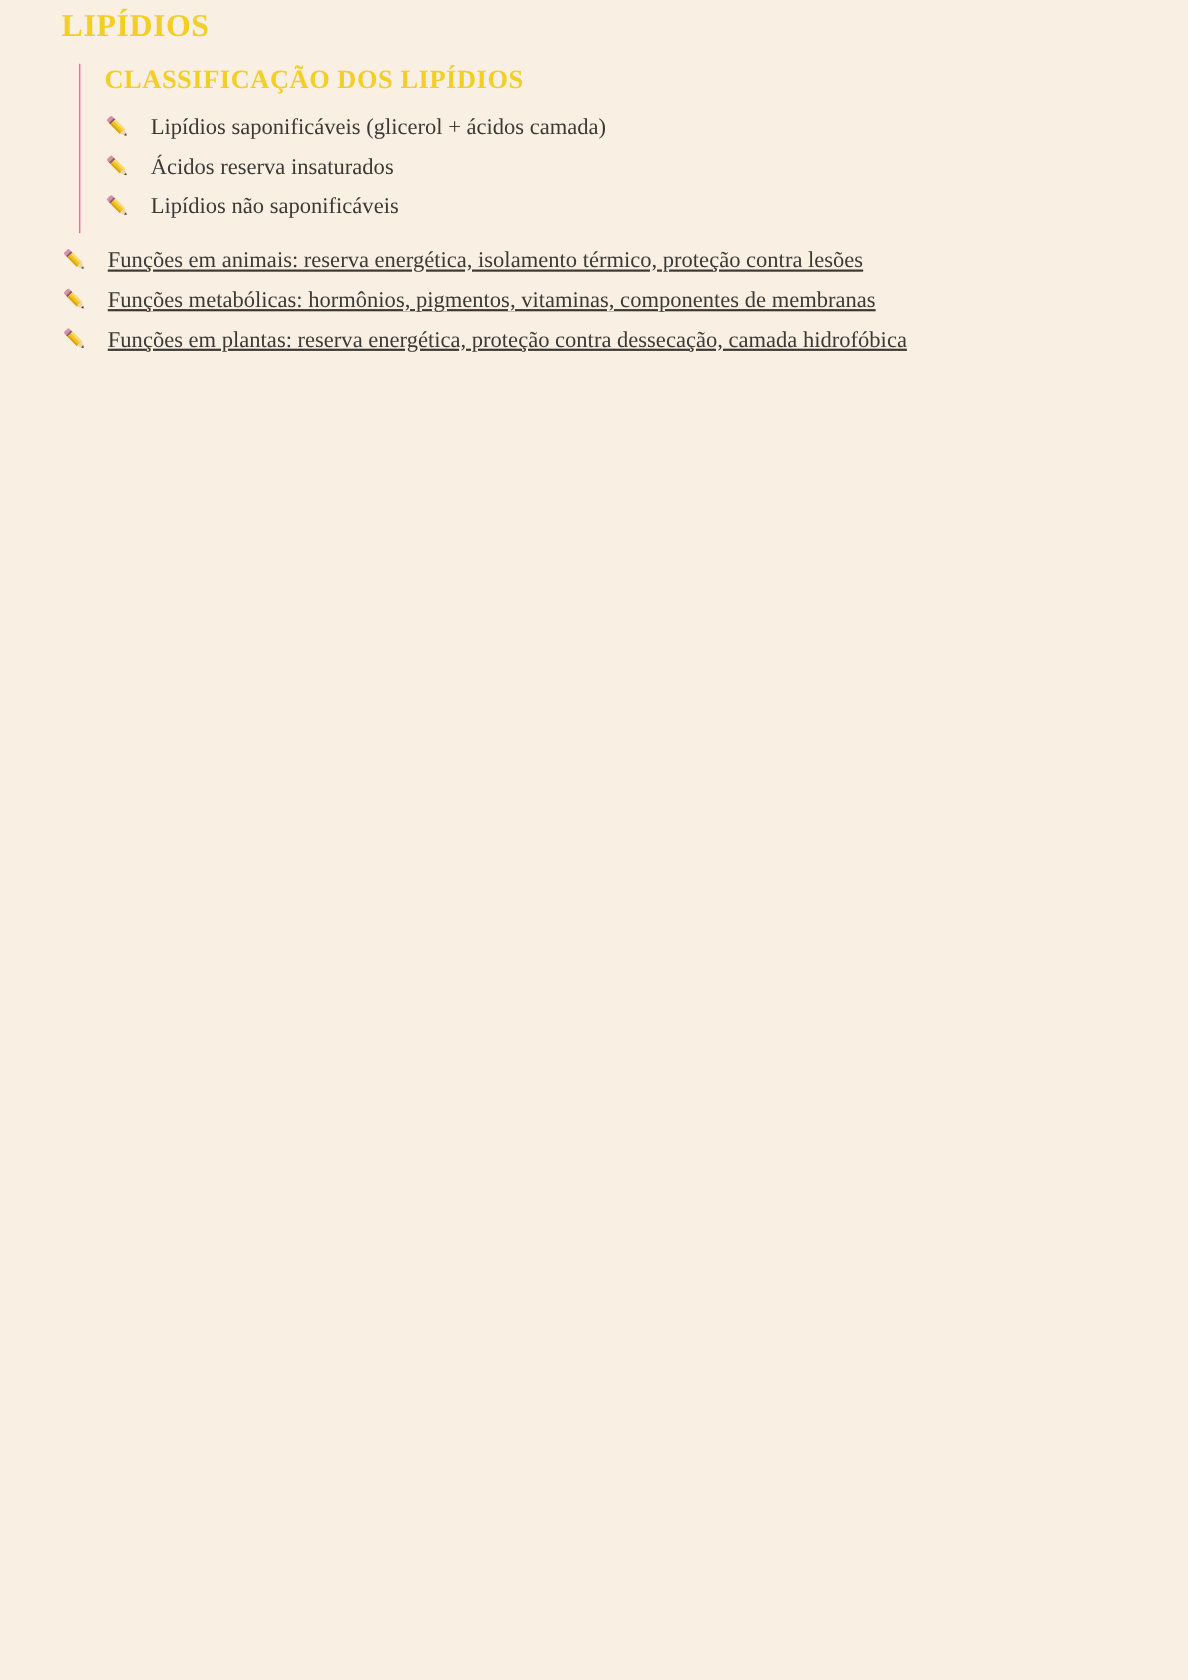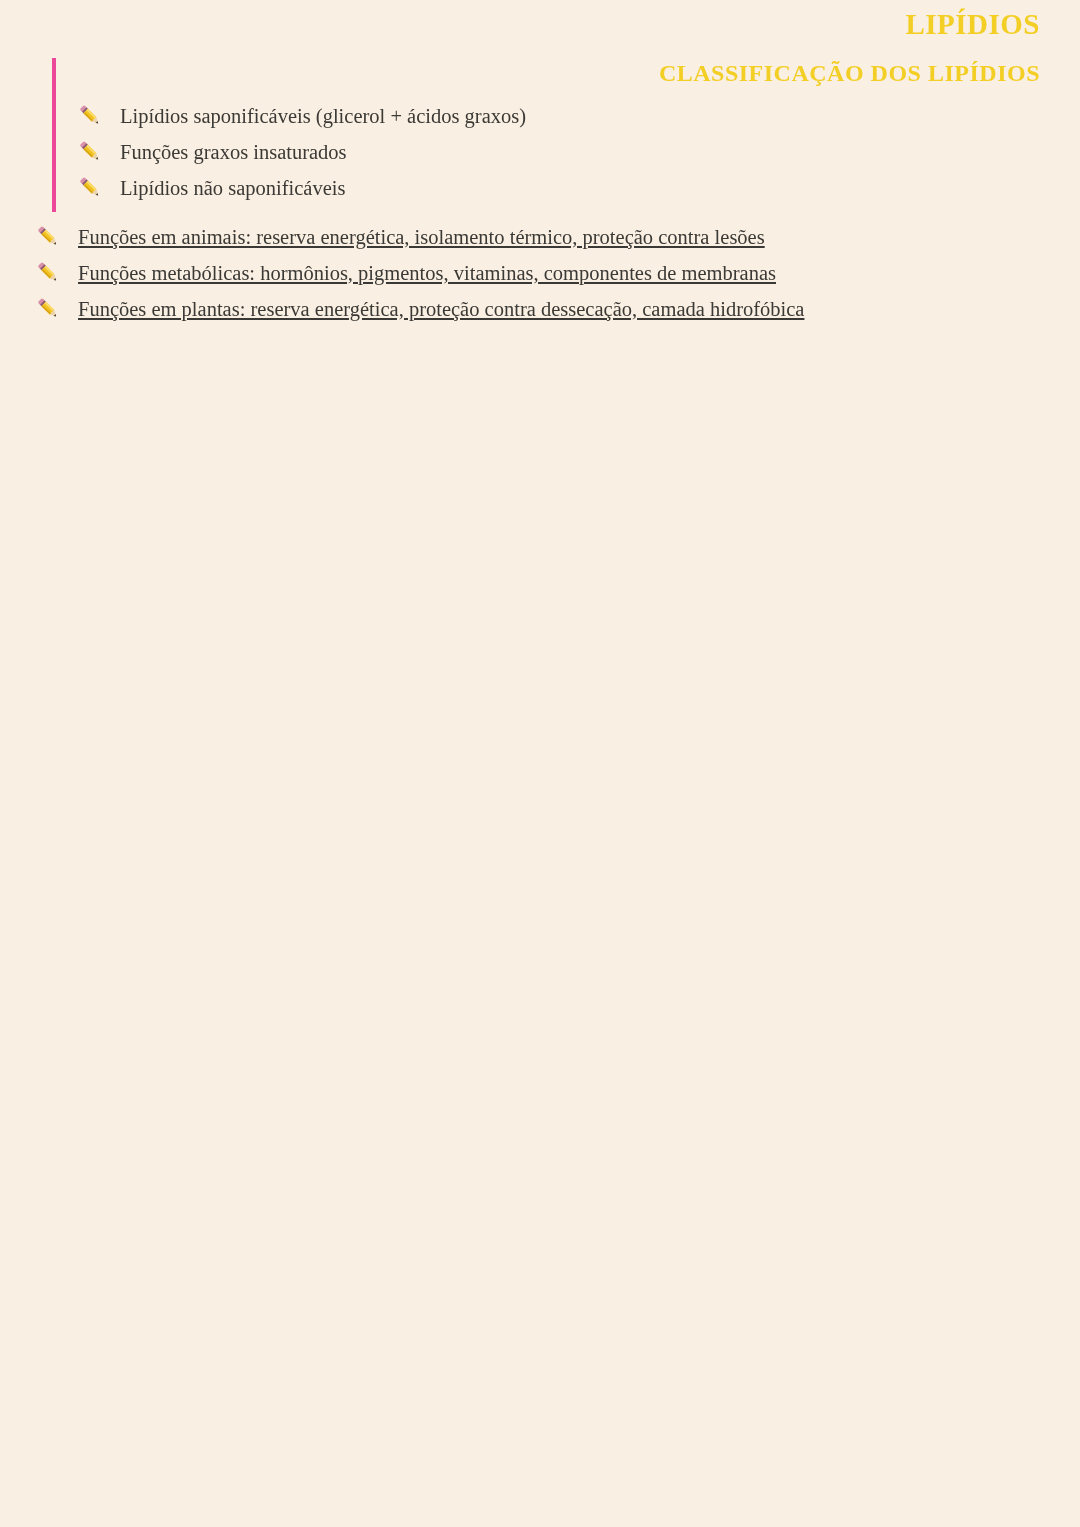--- a/index.html
+++ b/index.html
@@ -9,38 +9,37 @@
   body {
     width: 1080px;
     height: 1527px;
     background: #f9efe2;
     font-family: "Liberation Serif", "DejaVu Serif", serif;
     color: #3b3935;
     overflow: hidden;
   }
   .page {
     box-sizing: border-box;
-    padding: 8px 40px 0 36px;
-    text-align: right;
+    padding: 8px 40px 0 56px;
   }
   .page-title {
     margin: 0;
     font-size: 29px;
     font-weight: 700;
     color: #f3ce25;
     letter-spacing: 0.5px;
   }
   .intro {
     margin: 26px 0 0 6px;
     font-size: 20.5px;
     line-height: 1.3;
   }
   .section-block {
     margin: 17px 0 0 16px;
-    border-left: 4px solid #ec4899;
+    border-left: 1px solid #ec4899;
     padding: 2px 0 12px 22px;
   }
   .section-heading {
     margin: 0;
     font-size: 24px;
     font-weight: 700;
     color: #f3ce25;
     letter-spacing: 0.5px;
   }
   ul.pencil-list {
@@ -89,37 +88,37 @@
     <rect x="0.5" y="9.9" width="4.6" height="6.6" rx="1.6" fill="#d891a9"></rect>
     <rect x="4.1" y="9.9" width="2.0" height="6.6" fill="#8d5b70"></rect>
     <rect x="6.1" y="9.9" width="12.3" height="6.6" fill="#f3c320"></rect>
     <rect x="6.1" y="9.9" width="12.3" height="2.1" fill="#fadb6e"></rect>
     <rect x="6.1" y="14.6" width="12.3" height="1.9" fill="#d9a513"></rect>
     <polygon points="18.4,9.9 24.4,13.2 18.4,16.5" fill="#edd3a8"></polygon>
     <polygon points="22.3,11.75 24.4,13.2 22.3,14.65" fill="#474038"></polygon>
   </g>
 </svg>
           </span>
-        <span>Lipídios saponificáveis (glicerol + ácidos graxos)</span>
+        <span>Lipídios saponificáveis (glicerol + ácidos camada)</span>
       </li>
       <li>
         <span class="pencil pencil-slot">
             <svg style="display: block;" viewBox="0 0 26 26" xmlns="http://www.w3.org/2000/svg" aria-hidden="true" width="25" height="25">
   <g transform="rotate(45 13 13)">
     <rect x="0.5" y="9.9" width="4.6" height="6.6" rx="1.6" fill="#d891a9"></rect>
     <rect x="4.1" y="9.9" width="2.0" height="6.6" fill="#8d5b70"></rect>
     <rect x="6.1" y="9.9" width="12.3" height="6.6" fill="#f3c320"></rect>
     <rect x="6.1" y="9.9" width="12.3" height="2.1" fill="#fadb6e"></rect>
     <rect x="6.1" y="14.6" width="12.3" height="1.9" fill="#d9a513"></rect>
     <polygon points="18.4,9.9 24.4,13.2 18.4,16.5" fill="#edd3a8"></polygon>
     <polygon points="22.3,11.75 24.4,13.2 22.3,14.65" fill="#474038"></polygon>
   </g>
 </svg>
           </span>
-        <span>Funções graxos insaturados</span>
+        <span>Ácidos reserva insaturados</span>
       </li>
       <li>
         <span class="pencil pencil-slot">
             <svg style="display: block;" viewBox="0 0 26 26" xmlns="http://www.w3.org/2000/svg" aria-hidden="true" width="25" height="25">
   <g transform="rotate(45 13 13)">
     <rect x="0.5" y="9.9" width="4.6" height="6.6" rx="1.6" fill="#d891a9"></rect>
     <rect x="4.1" y="9.9" width="2.0" height="6.6" fill="#8d5b70"></rect>
     <rect x="6.1" y="9.9" width="12.3" height="6.6" fill="#f3c320"></rect>
     <rect x="6.1" y="9.9" width="12.3" height="2.1" fill="#fadb6e"></rect>
     <rect x="6.1" y="14.6" width="12.3" height="1.9" fill="#d9a513"></rect>

